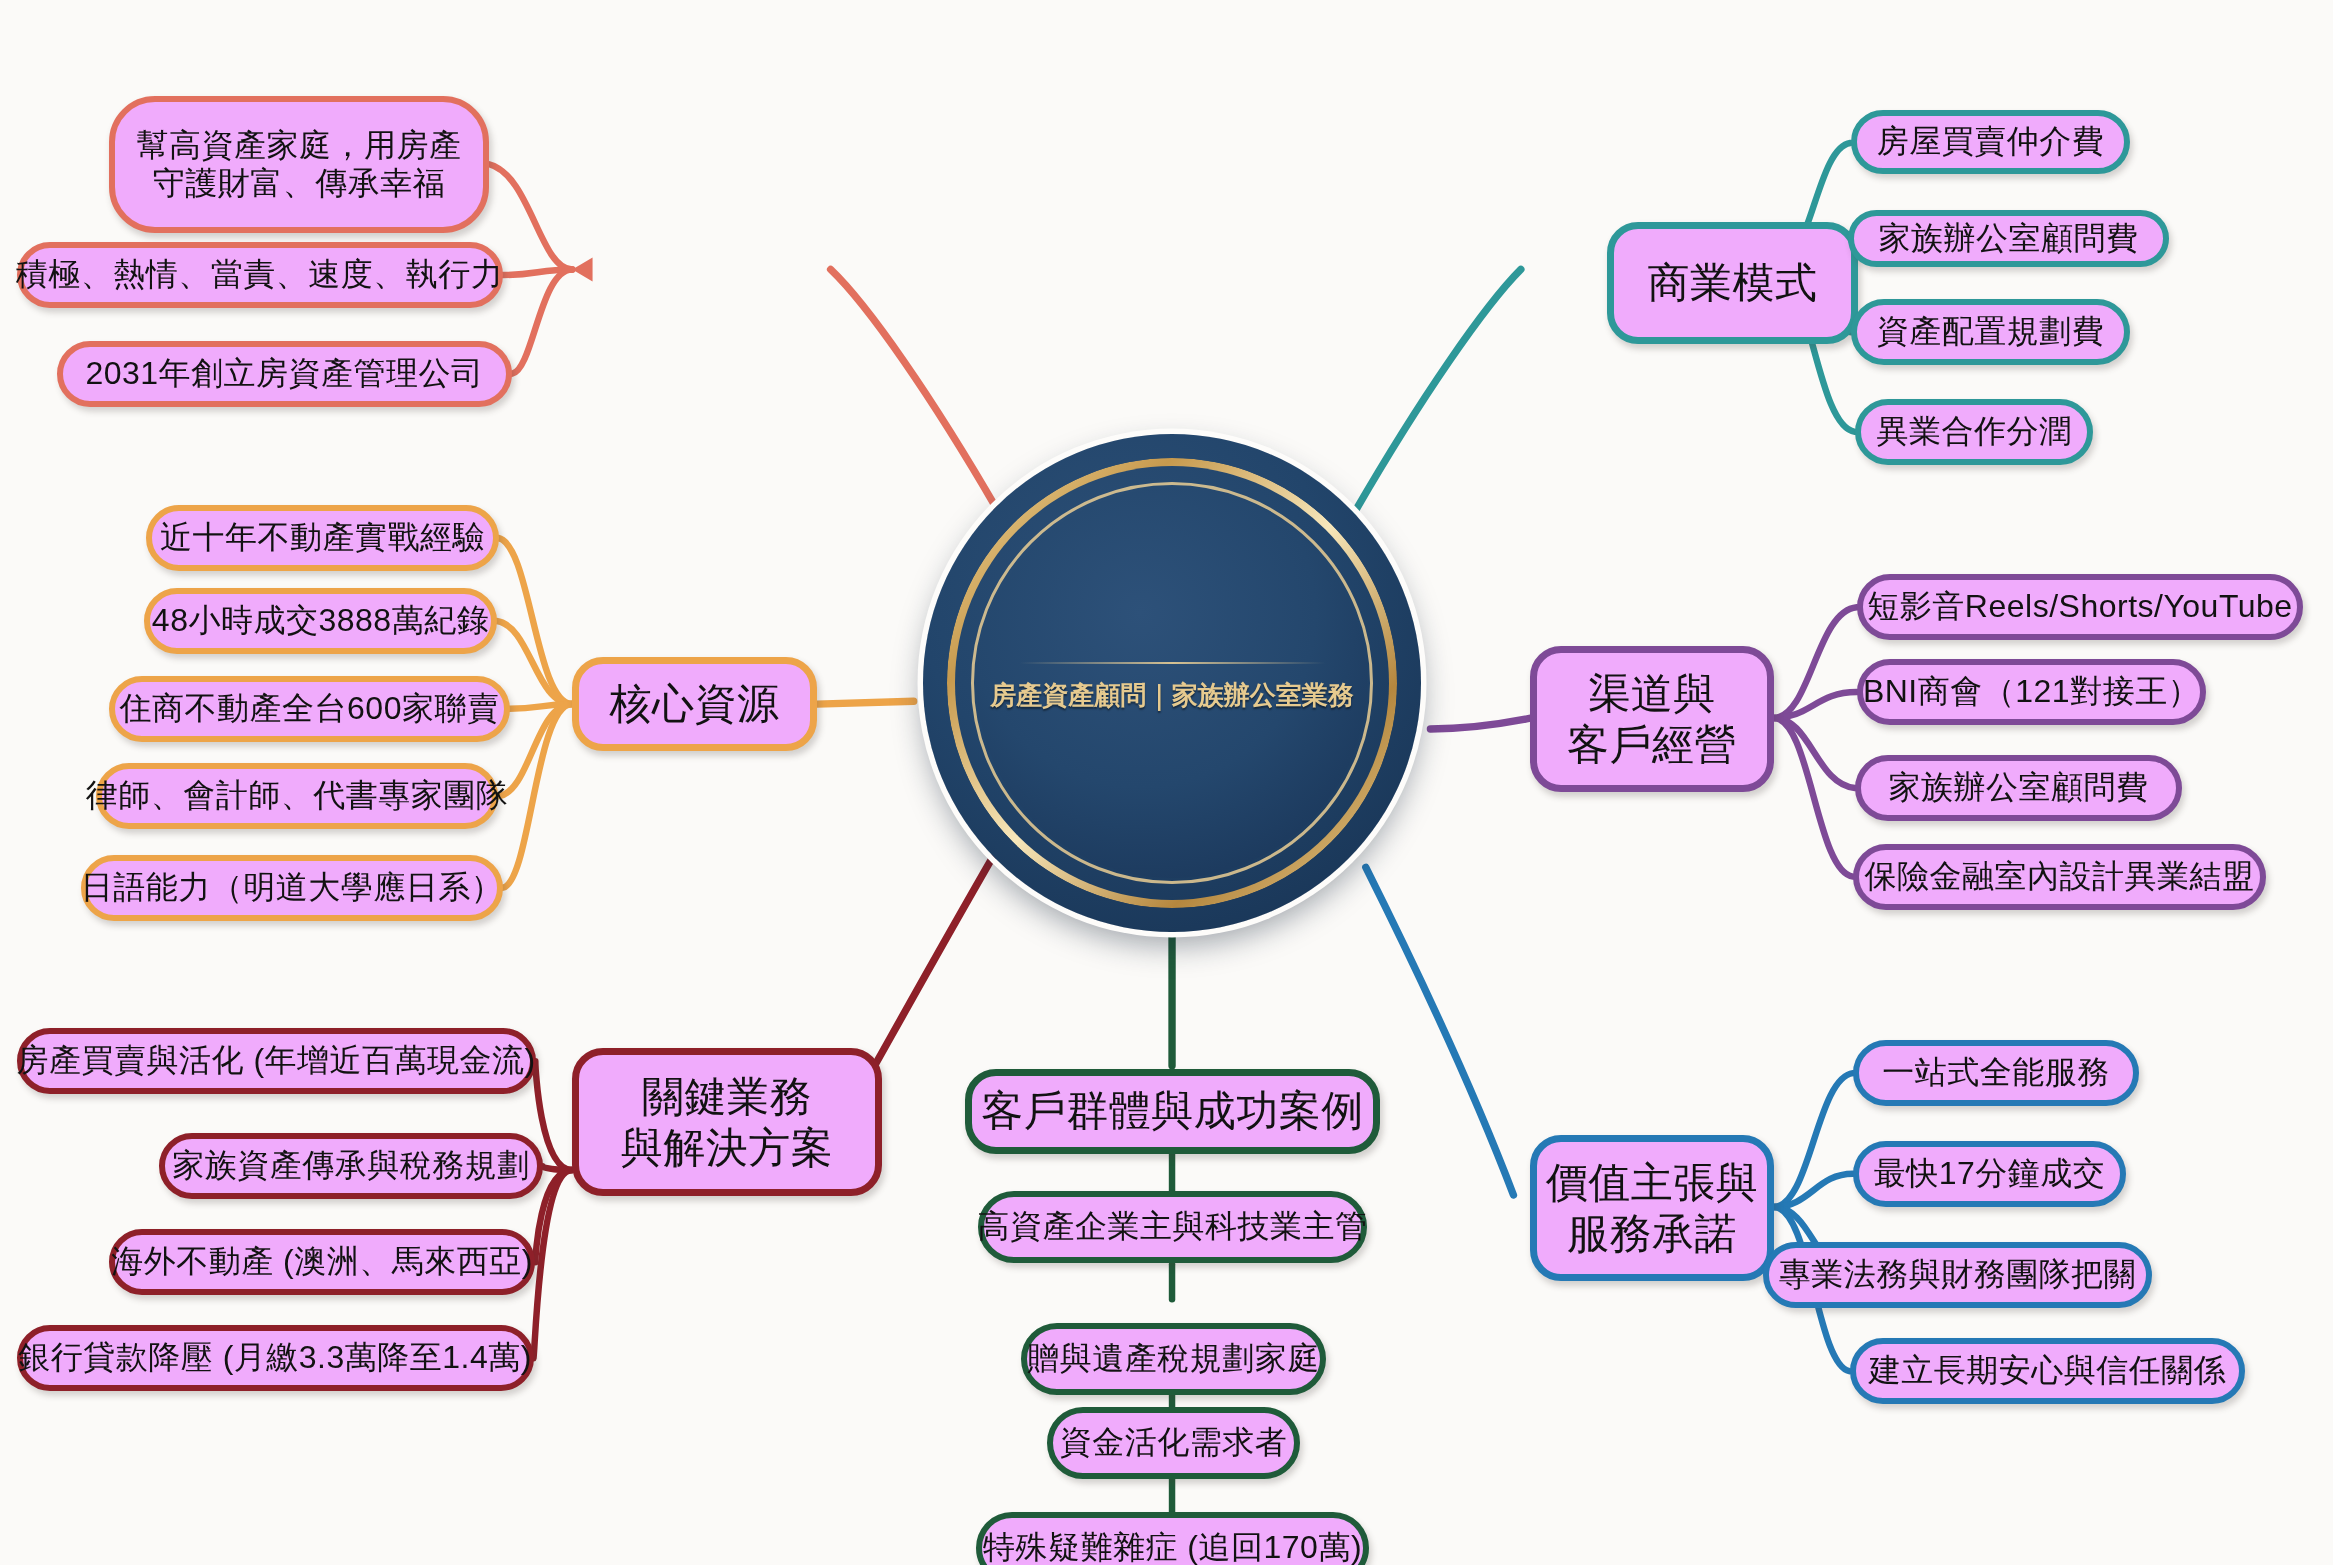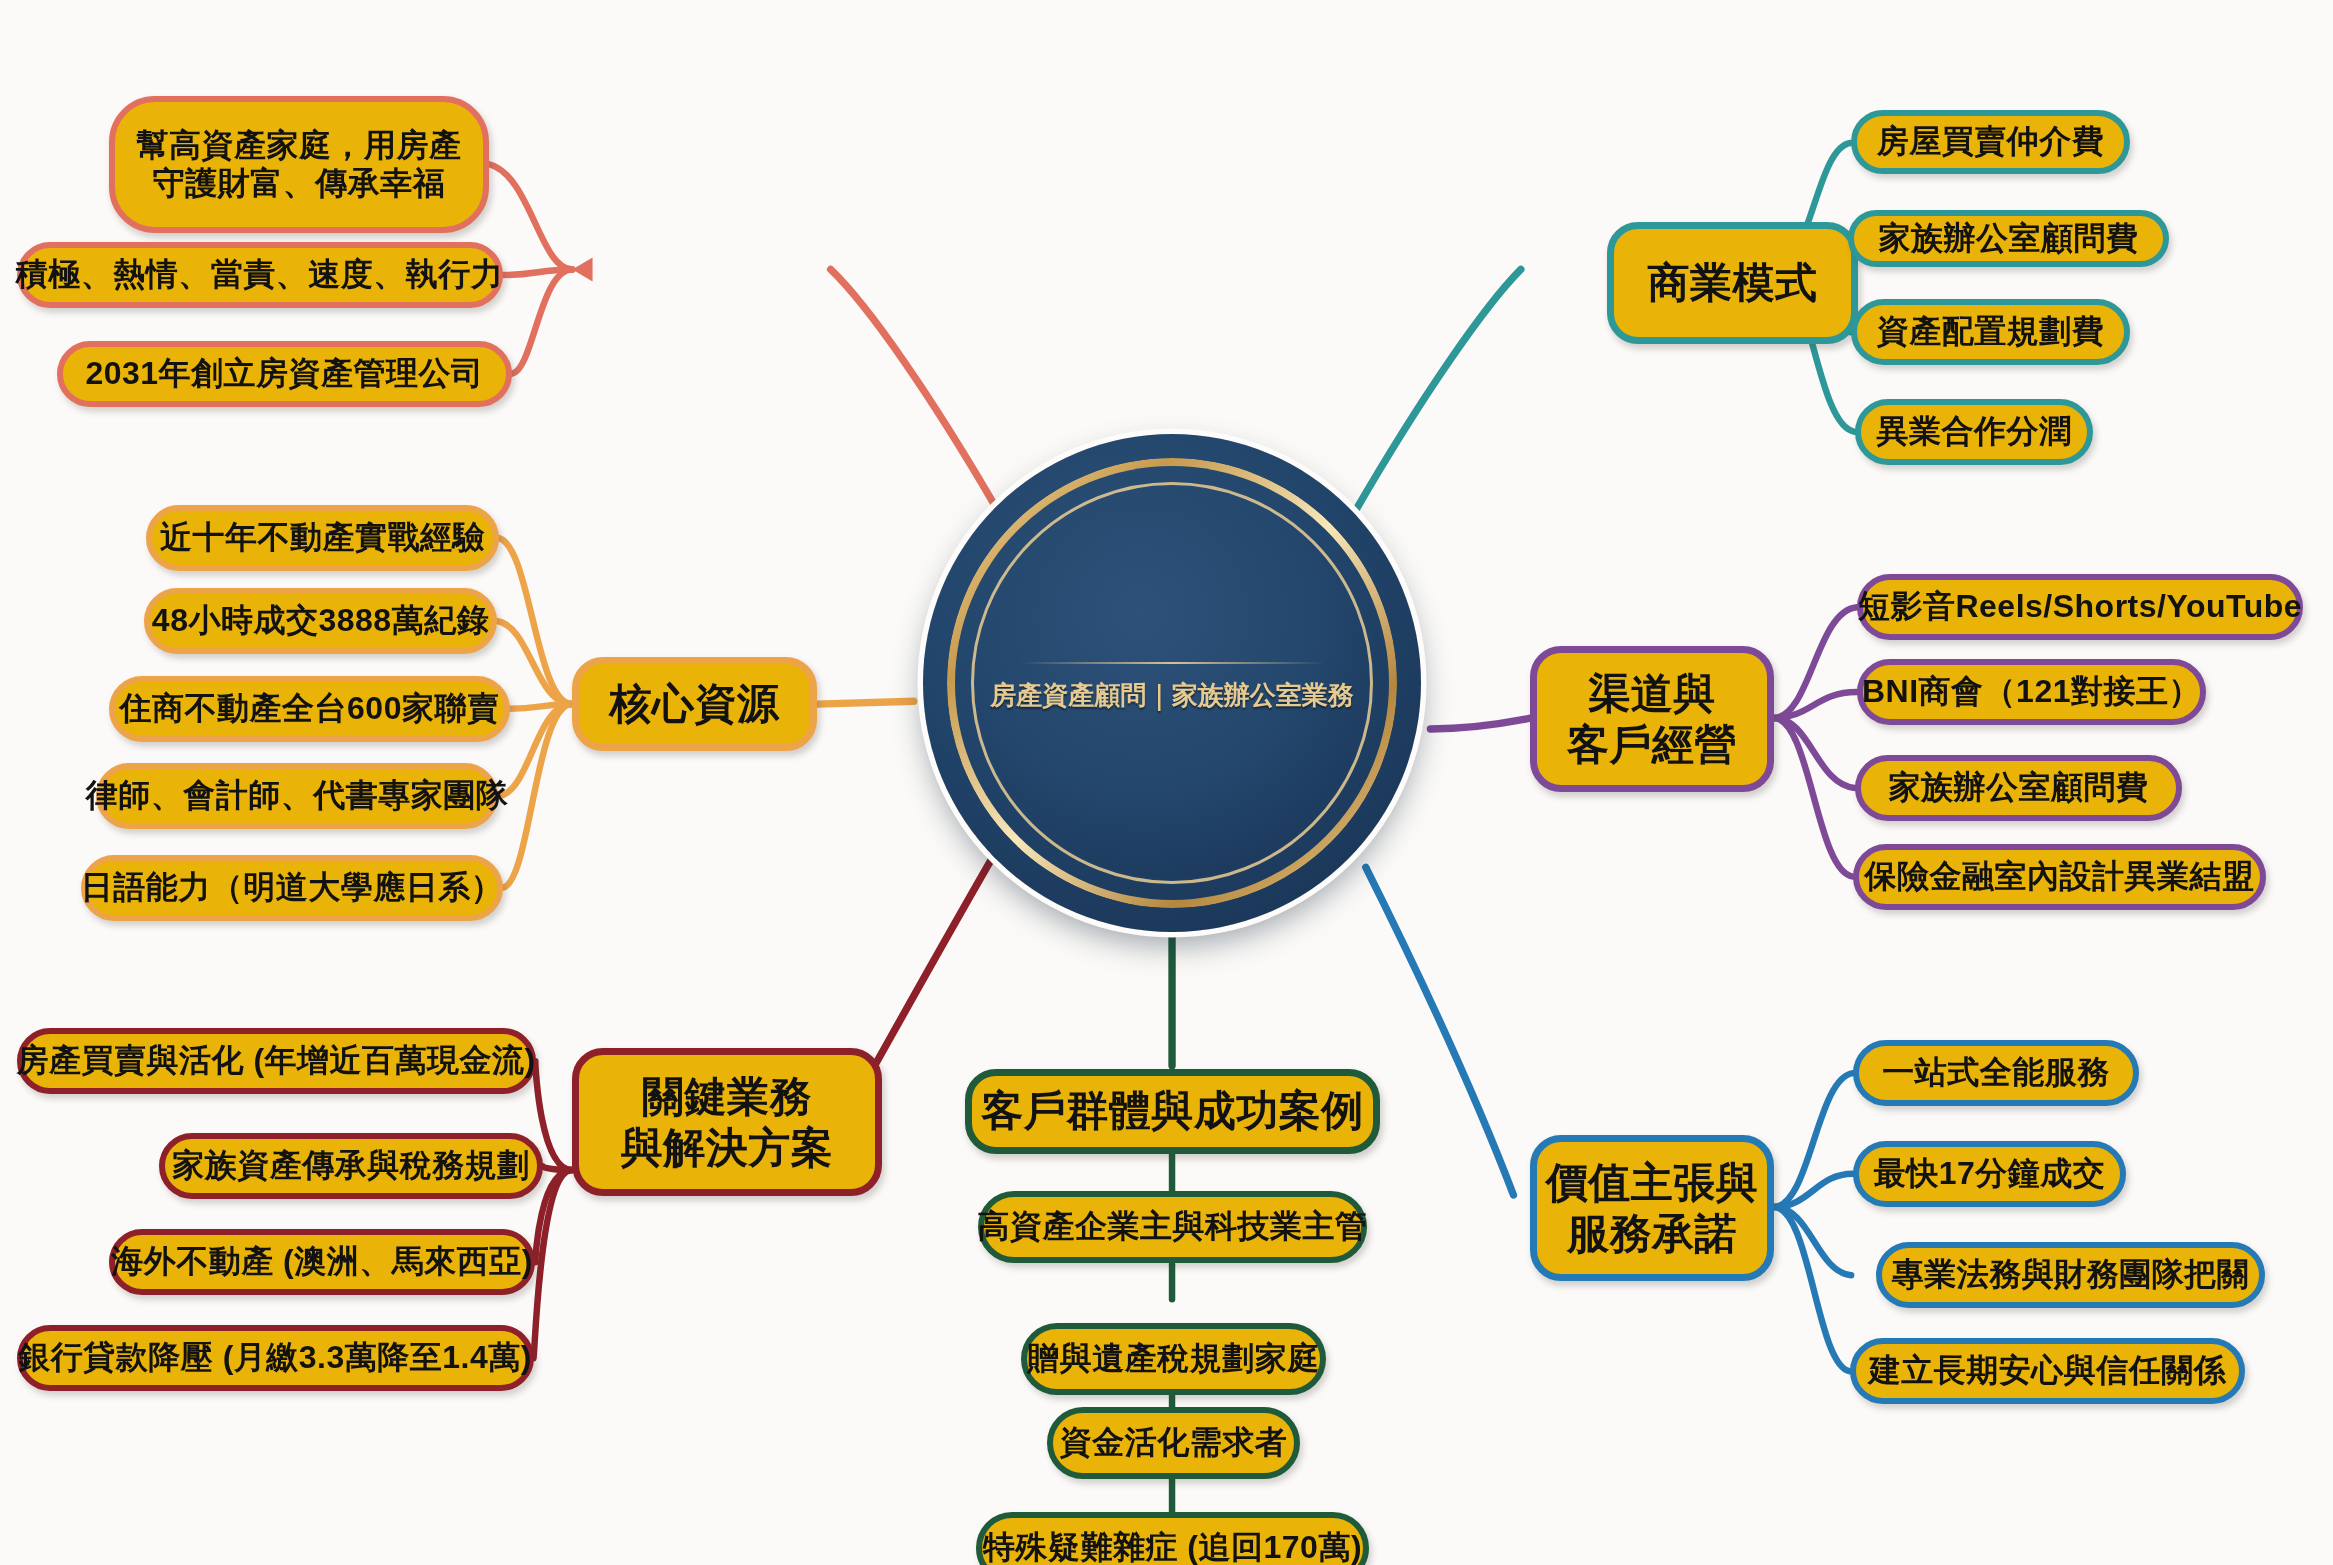--- a/index.html
+++ b/index.html
@@ -10,27 +10,27 @@
     overflow: hidden;
     position: relative;
   }
   #stage { position:absolute; left:0; top:0; width:2333px; height:1565px; }
   #wires { position:absolute; left:0; top:0; width:2333px; height:1565px; }
 
   
   .node {
     position: absolute;
     box-sizing: border-box;
-    background: #eab308;
+    background: #f0abfc;
     display: flex;
     align-items: center;
     justify-content: center;
     text-align: center;
     color: #121212;
-    font-weight: bold;
+    font-weight: normal;
     letter-spacing: 0.5px;
     line-height: 1.16;
     white-space: nowrap;
     box-shadow: 2.8px 4.6px 6.5px rgba(70,60,55,0.22);
     z-index: 5;
   }
   .leaf  { border-width: 6.5px;  border-style: solid; border-radius: 922px; font-size: 32px; }
   .leaf2 { border-width: 6.5px;  border-style: solid; border-radius: 46px;  font-size: 32px; }
   .branch{ border-width: 7.4px;  border-style: solid; border-radius: 31px;  font-size: 42px; }
   .branchbig { border-width: 7.4px; border-style: solid; border-radius: 31px; font-size: 42px; line-height:1.22; white-space: pre-line; }
@@ -210,17 +210,17 @@
   <div class="node leaf c-purple" style="left:1857px; top:574px; width:446px; height:66px;">短影音Reels/Shorts/YouTube</div>
   <div class="node leaf c-purple" style="left:1857px; top:659px; width:349px; height:66px;">BNI商會（121對接王）</div>
   <div class="node leaf c-purple" style="left:1855px; top:755px; width:327px; height:66px;">家族辦公室顧問費</div>
   <div class="node leaf c-purple" style="left:1853px; top:844px; width:413px; height:66px;">保險金融室內設計異業結盟</div>
 
   <div class="node branchbig c-blue" style="left:1530px; top:1135px; width:244px; height:146px;">價值主張與
 服務承諾</div>
 
   <div class="node leaf c-blue" style="left:1853px; top:1040px; width:286px; height:66px;">一站式全能服務</div>
   <div class="node leaf c-blue" style="left:1853px; top:1141px; width:273px; height:66px;">最快17分鐘成交</div>
-  <div class="node leaf c-blue" style="left:1876px; top:1242px; width:389px; height:66px;">專業法務與財務團隊把關</div>
+  <div class="node leaf c-blue" style="left:1763px; top:1242px; width:389px; height:66px;">專業法務與財務團隊把關</div>
   <div class="node leaf c-blue" style="left:1850px; top:1338px; width:395px; height:66px;">建立長期安心與信任關係</div>
 
 </div>
 
 
 </body></html>

